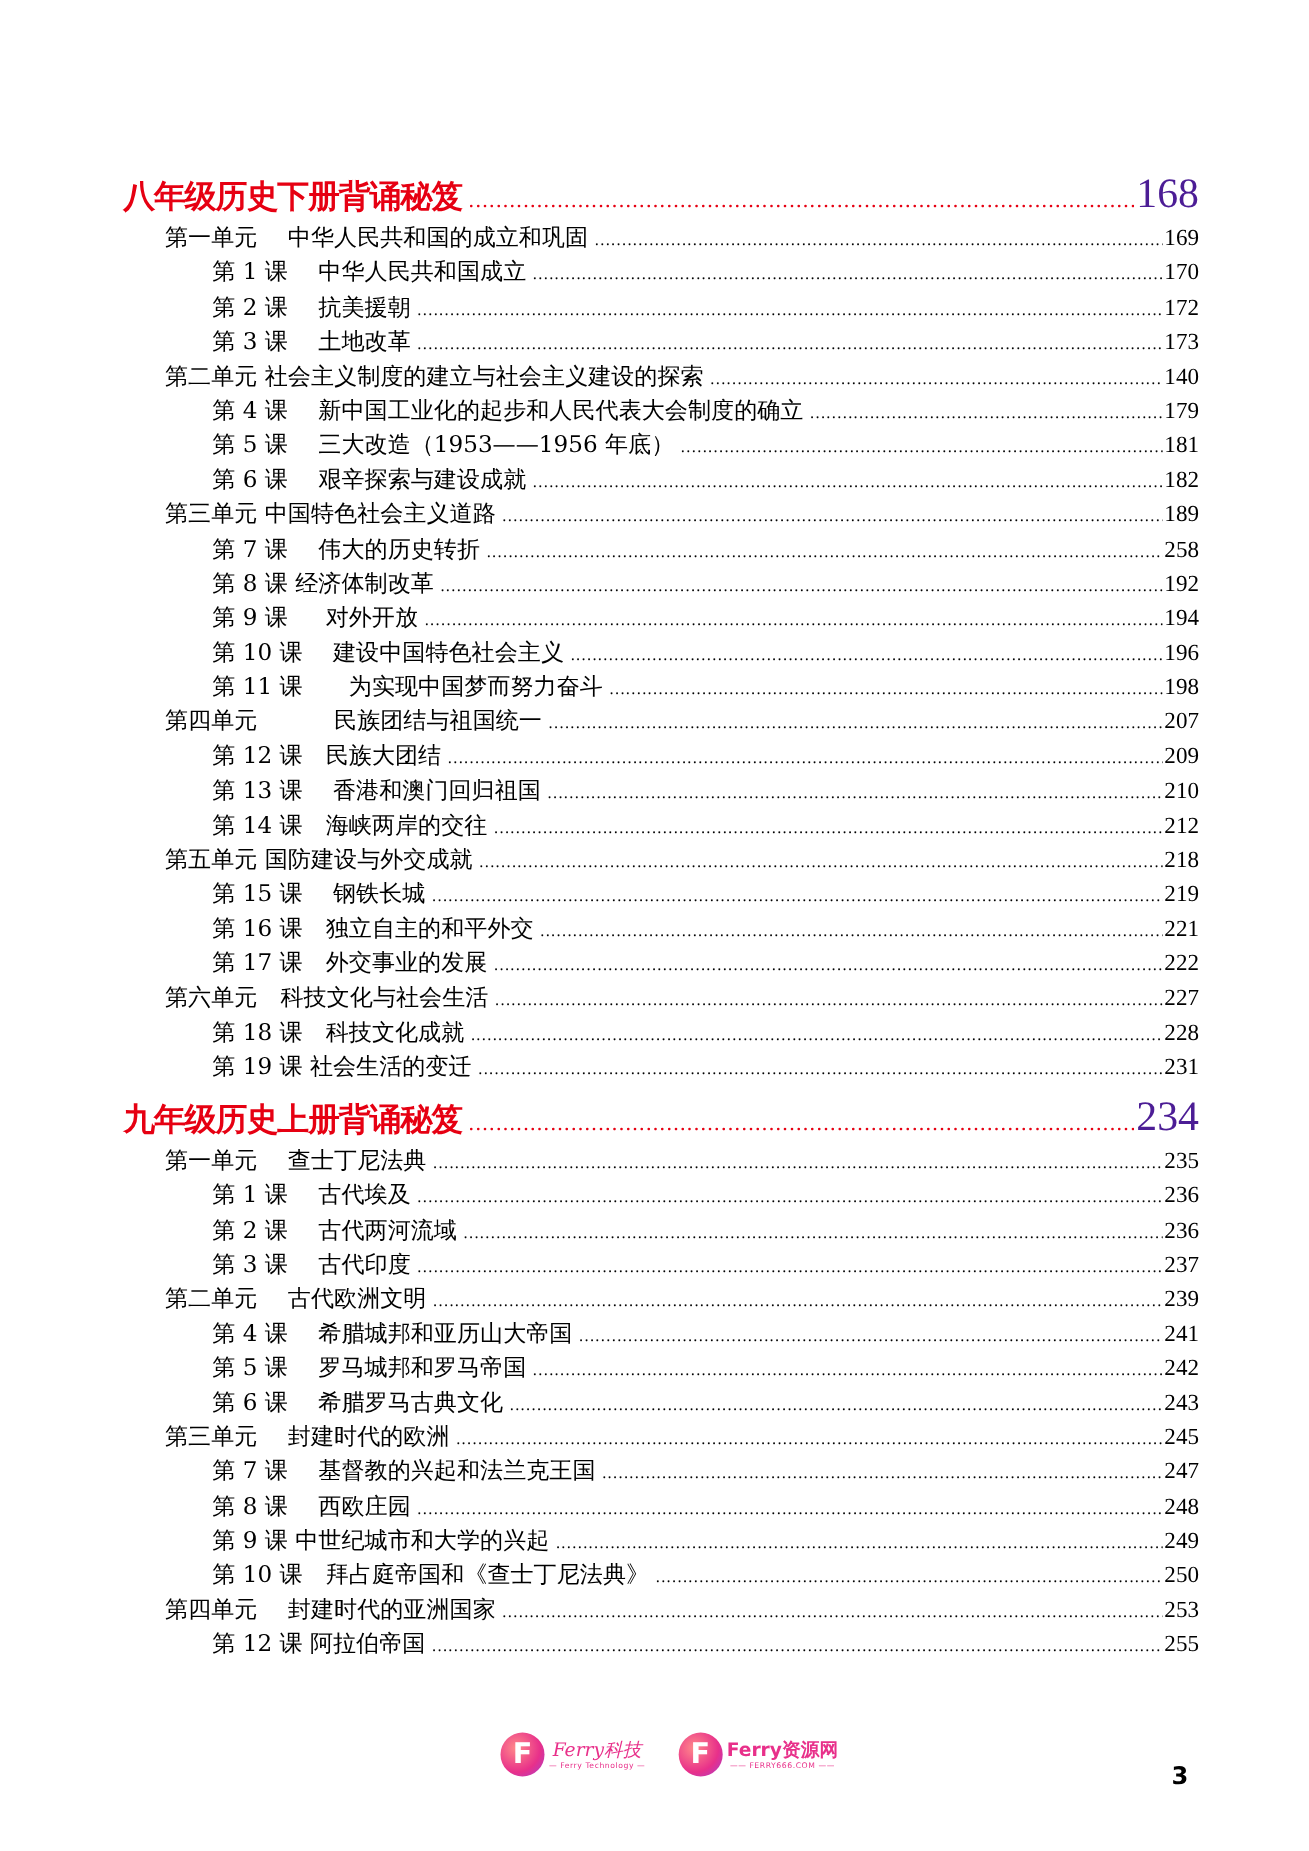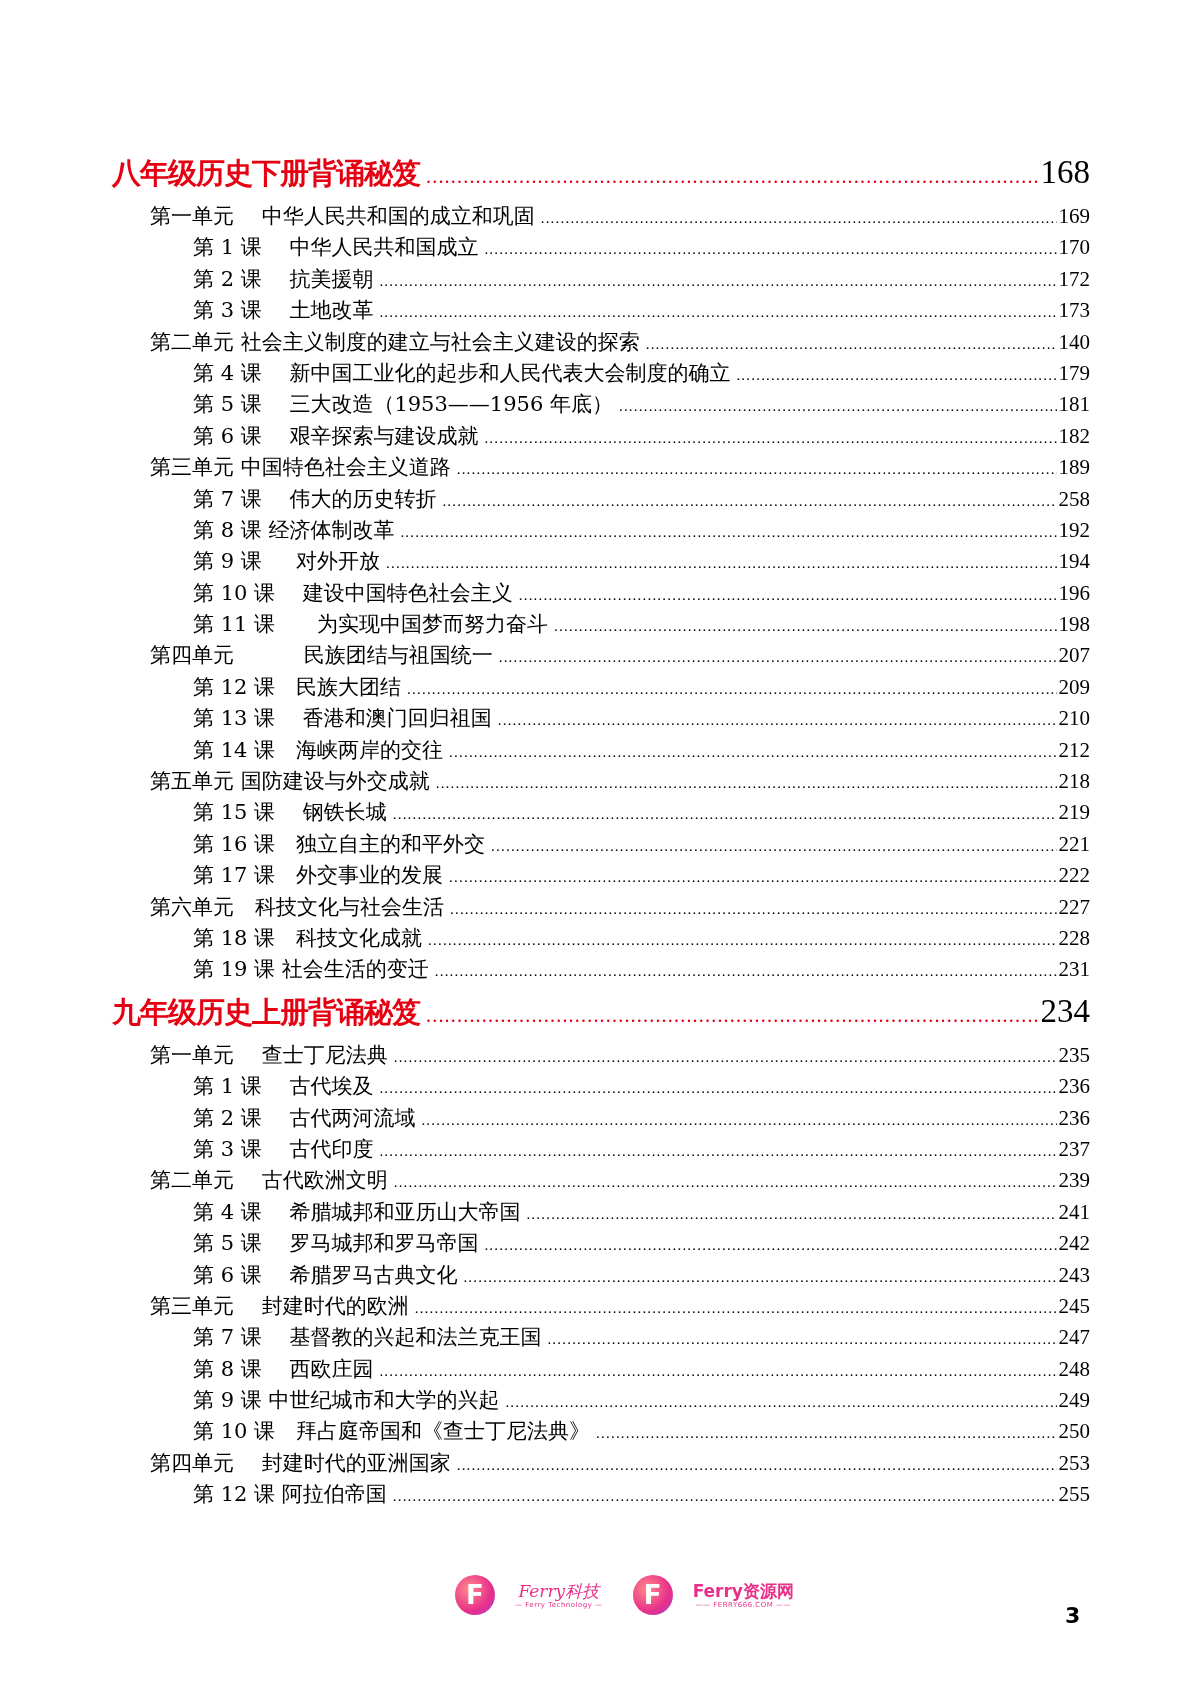--- a/index.html
+++ b/index.html
@@ -8,32 +8,32 @@
     .toc { position: absolute; left: 112px; top: 148px; width: 978px; }
     .row { display: flex; align-items: baseline; white-space: nowrap; justify-content: flex-end; }
     .row .t { flex: 0 0 auto; white-space: pre; }
     .row .dots { flex: 1 1 auto; overflow: hidden; margin: 0 2px 0 6px; letter-spacing: 1.2px;
                  font-family: "Liberation Serif", serif; }
     .row .dots::after { content: "........................................................................................................................................................................................................................................................"; }
     .row .p { flex: 0 0 auto; font-family: "Liberation Serif", serif; }
     .part { height: 46px; font-size: 29px; font-weight: bold; color: #e60012; margin: 6px 0 2px 0; }
     .part .t { font-family: "DejaVu Sans", "Liberation Sans", sans-serif; font-weight: bold; letter-spacing: -1px; }
     .part .dots { color: #e60012; font-size: 20px; font-weight: normal; }
-    .part .p { font-size: 33px; font-weight: normal; color: #000000; }
+    .part .p { font-size: 38px; font-weight: normal; color: #4c1d95; }
     .unit { height: 31.4px; font-size: 21px; padding-left: 38px; }
     .lesson { height: 31.4px; font-size: 21px; padding-left: 81px; }
     .unit .dots, .lesson .dots { font-size: 15px; }
     .unit .p, .lesson .p { font-size: 21px; }
     .footer-logos { position: absolute; left: 455px; top: 1575px; display: flex; gap: 30px; align-items: center; }
     .logo { display: flex; align-items: center; gap: 4px; }
     .logo-mark { width: 40px; height: 40px; border-radius: 50%;
                  background: radial-gradient(circle at 35% 35%, #ff8a8a, #e8308a 60%, #a43fd0);
                  color: #fff; font-family: "DejaVu Sans", sans-serif; font-weight: bold; font-size: 26px;
                  display: flex; align-items: center; justify-content: center; }
-    .logo-text { display: flex; flex-direction: column; align-items: center; margin-left: 16px; }
+    .logo-text { display: flex; flex-direction: column; align-items: center; }
     .logo-main { color: #e8308a; font-family: "DejaVu Sans", sans-serif; font-size: 17px; font-weight: bold; line-height: 20px; }
     .logo-main.script { font-family: "DejaVu Serif", serif; font-style: italic; font-weight: normal; }
     .logo-sub { color: #e8308a; font-family: "DejaVu Sans", sans-serif; font-size: 7px; letter-spacing: 0.5px; }
     .page-num { position: absolute; left: 1065px; top: 1603px; font-family: "DejaVu Sans", sans-serif; font-weight: bold; font-size: 22px; }
   </style>
 </head>
 <body>
 
 <div class="toc" id="toc">
     <div class="row part">

